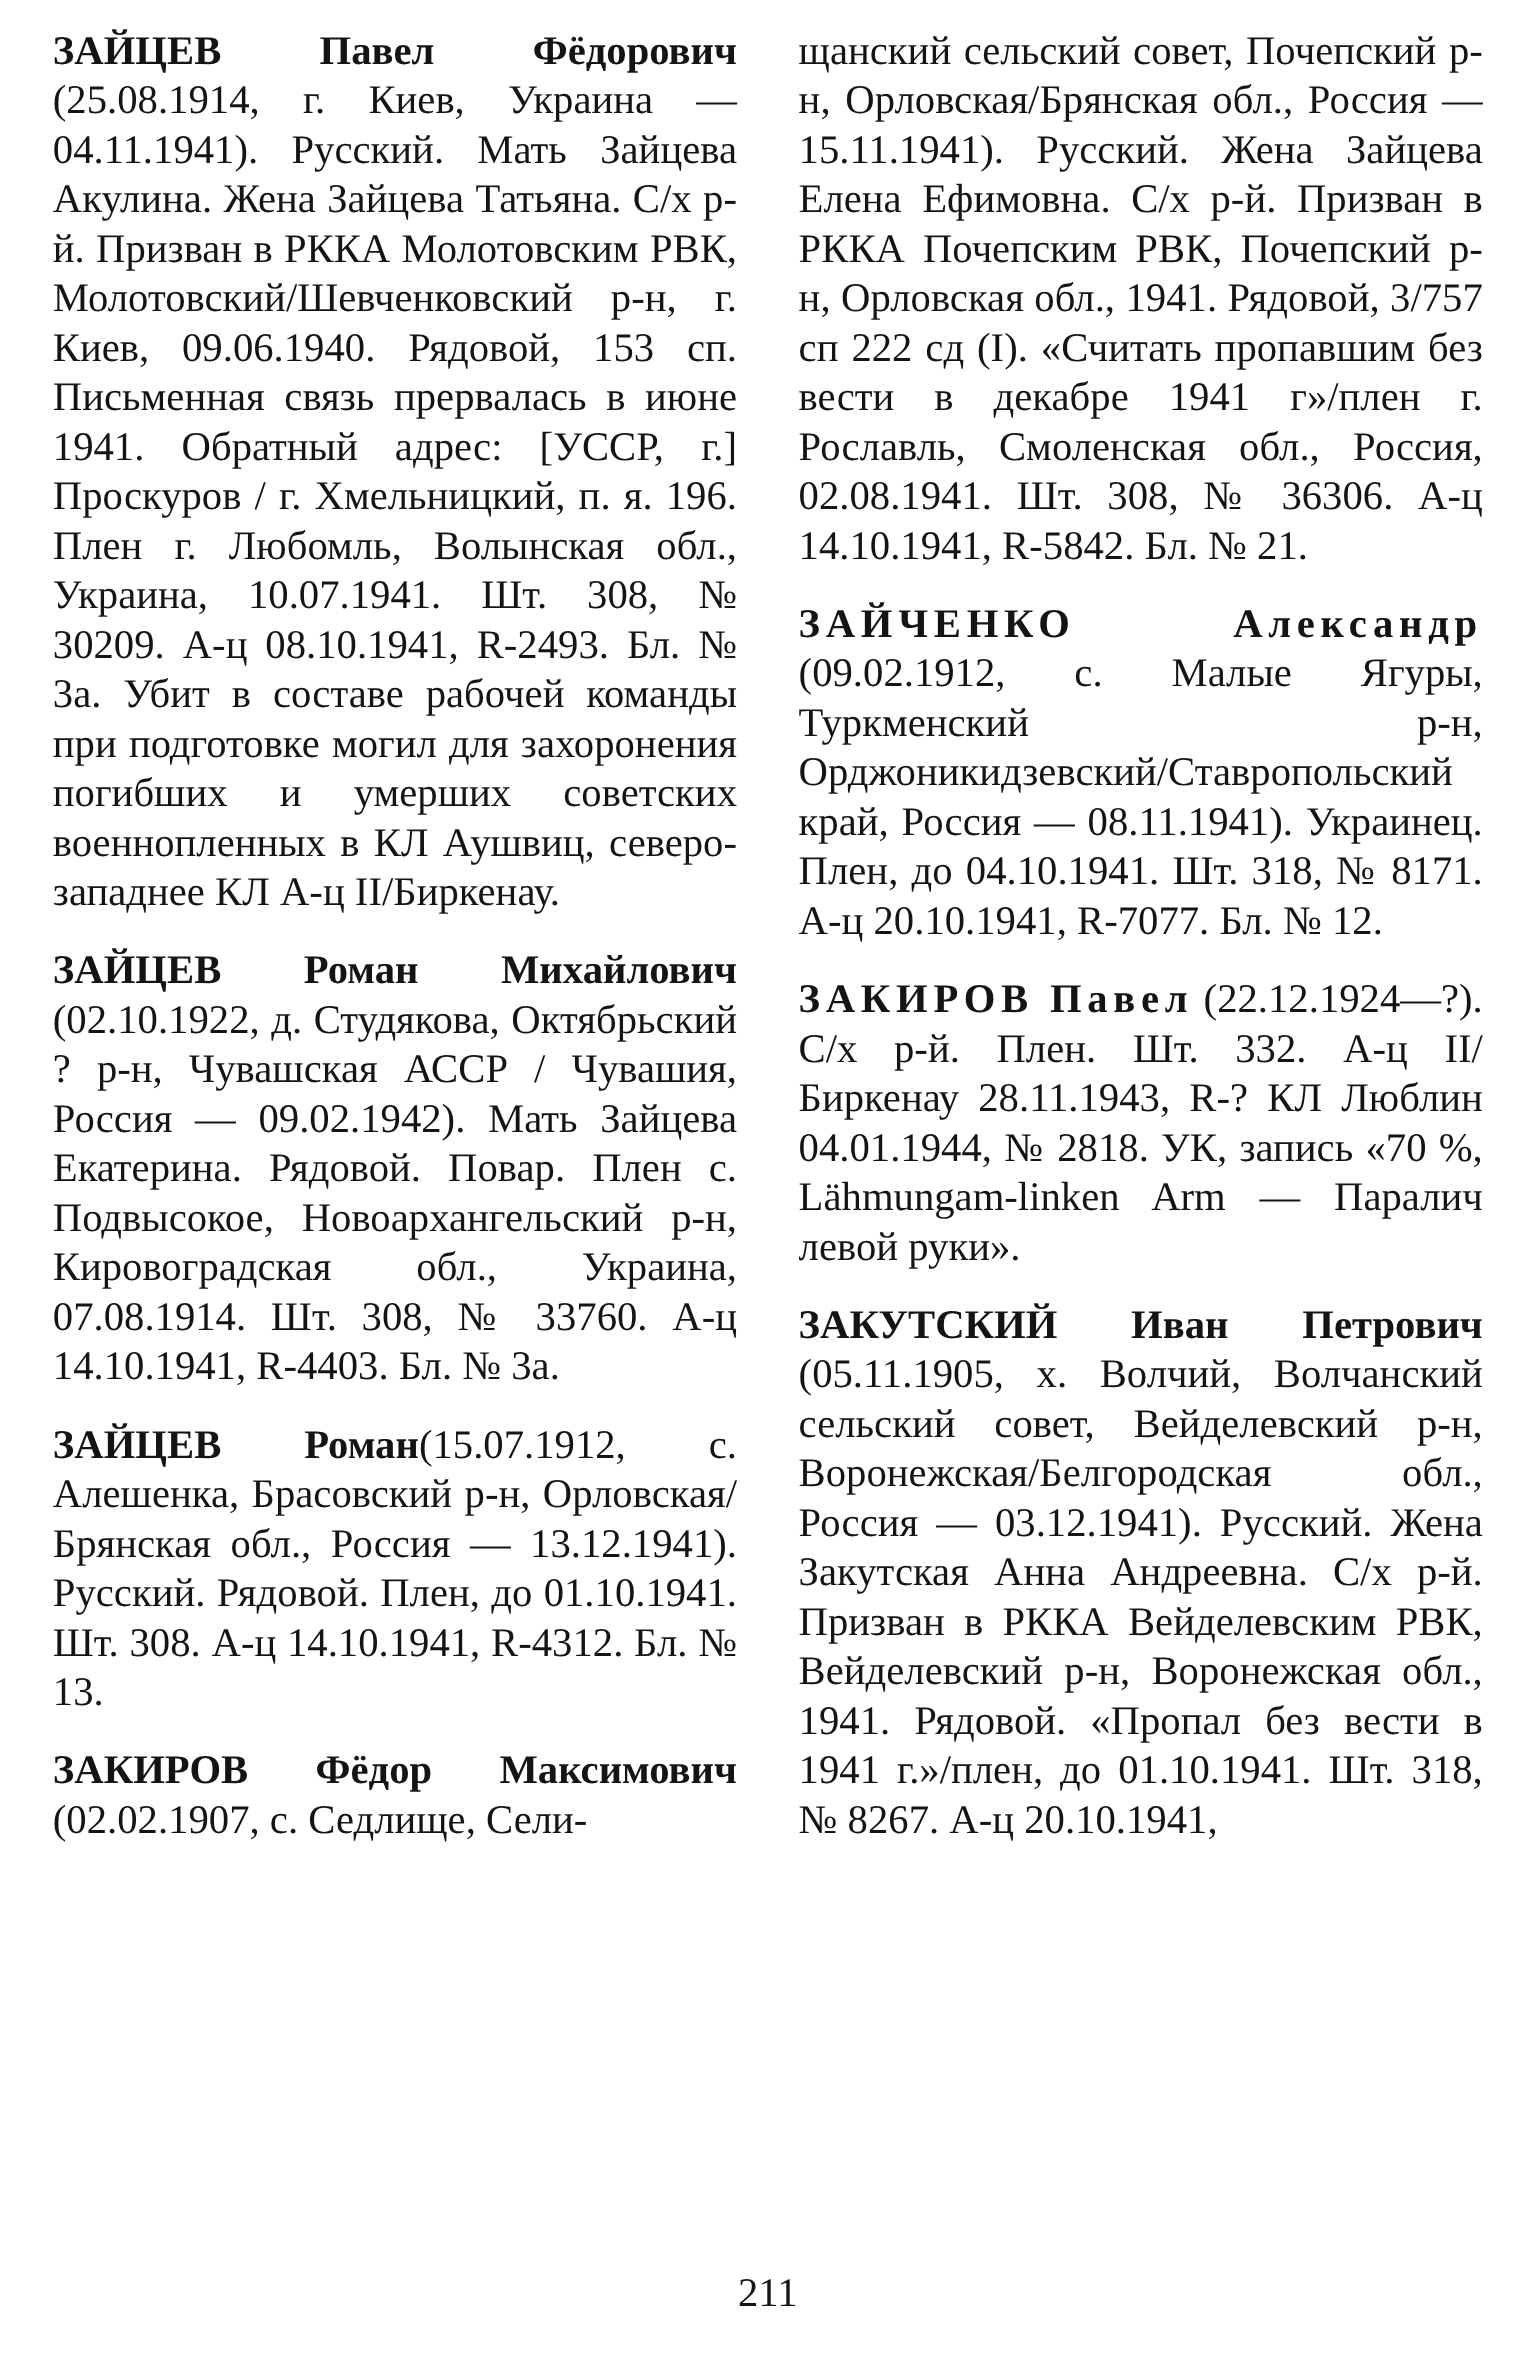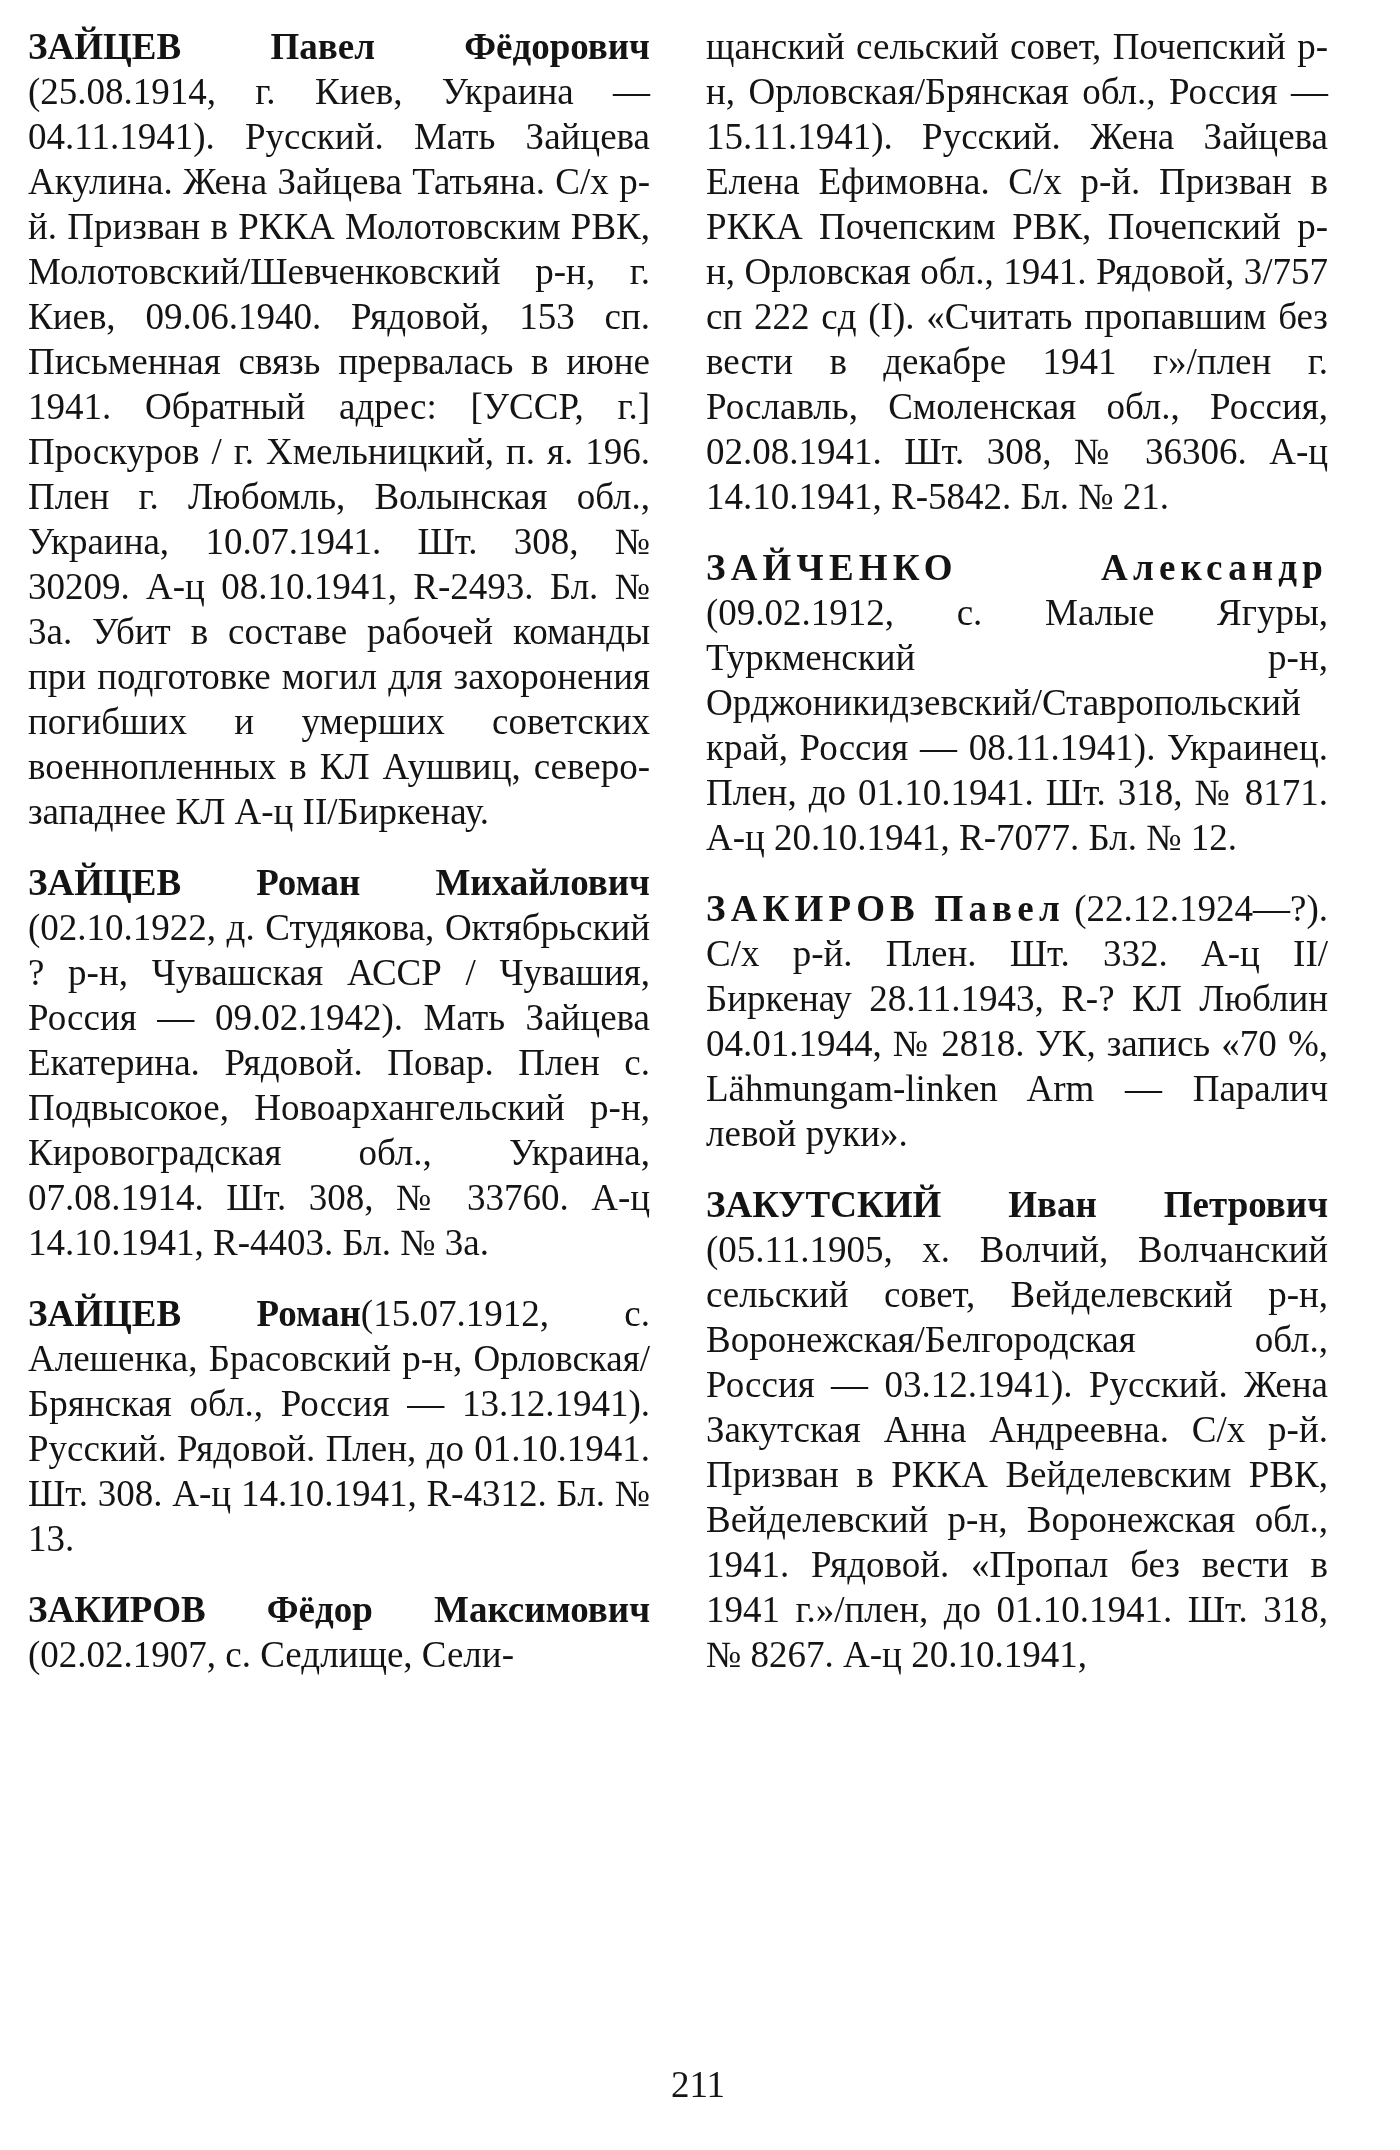--- a/index.html
+++ b/index.html
@@ -13,21 +13,21 @@
     position: relative;
     font-family: "Liberation Serif", "DejaVu Serif", serif;
     font-size: 37px;
     line-height: 45px;
     color: #141414;
     overflow: hidden;
   }
   .columns {
     display: flex;
     gap: 56px;
-    padding: 24px 52px 0 28px;
+    padding: 24px 52px 0 48px;
   }
   .col {
     flex: 0 0 622px;
     width: 622px;
   }
   .entry {
     margin: 0;
     text-align: justify;
   }
   .entry + .entry {
@@ -56,21 +56,21 @@
 
     <div class="col">
       <p class="entry"><span class="entry-name">ЗАЙЦЕВ Павел Фёдорович</span><span class="entry-body"> (25.08.1914, г. Киев, Украина — 04.11.1941). Русский. Мать Зайцева Акулина. Жена Зайцева Татьяна. С/х р-й. Призван в РККА Молотовским РВК, Молотовский/Шевченковский р-н, г. Киев, 09.06.1940. Рядовой, 153 сп. Письменная связь прервалась в июне 1941. Обратный адрес: [УССР, г.] Проскуров / г. Хмельницкий, п. я. 196. Плен г. Любомль, Волынская обл., Украина, 10.07.1941. Шт. 308, № 30209. А-ц 08.10.1941, R-2493. Бл. № 3а. Убит в составе рабочей команды при подготовке могил для захоронения погибших и умерших советских военнопленных в КЛ Аушвиц, северо-западнее КЛ А-ц II/Биркенау.</span></p>
       <p class="entry"><span class="entry-name">ЗАЙЦЕВ Роман Михайлович</span><span class="entry-body"> (02.10.1922, д. Студякова, Октябрьский ? р-н, Чувашская АССР / Чувашия, Россия — 09.02.1942). Мать Зайцева Екатерина. Рядовой. Повар. Плен с. Подвысокое, Новоархангельский р-н, Кировоградская обл., Украина, 07.08.1914. Шт. 308, № 33760. А-ц 14.10.1941, R-4403. Бл. № 3а.</span></p>
       <p class="entry"><span class="entry-name">ЗАЙЦЕВ Роман</span><span class="entry-body">(15.07.1912, с. Алешенка, Брасовский р-н, Орловская/Брянская обл., Россия — 13.12.1941). Русский. Рядовой. Плен, до 01.10.1941. Шт. 308. А-ц 14.10.1941, R-4312. Бл. № 13.</span></p>
       <p class="entry"><span class="entry-name">ЗАКИРОВ Фёдор Максимович</span><span class="entry-body"> (02.02.1907, с. Седлище, Сели-</span></p>
     </div>
 
     <div class="col">
       <p class="entry"><span class="entry-body">щанский сельский совет, Почепский р-н, Орловская/Брянская обл., Россия — 15.11.1941). Русский. Жена Зайцева Елена Ефимовна. С/х р-й. Призван в РККА Почепским РВК, Почепский р-н, Орловская обл., 1941. Рядовой, 3/757 сп 222 сд (I). «Считать пропавшим без вести в декабре 1941 г»/плен г. Рославль, Смоленская обл., Россия, 02.08.1941. Шт. 308, № 36306. А-ц 14.10.1941, R-5842. Бл. № 21.</span></p>
-      <p class="entry"><span class="entry-name spaced">ЗАЙЧЕНКО Александр</span><span class="entry-body"> (09.02.1912, с. Малые Ягуры, Туркменский р-н, Орджоникидзевский/Ставропольский край, Россия — 08.11.1941). Украинец. Плен, до 01.10.1941. Шт. 318, № 8171. А-ц 20.10.1941, R-7077. Бл. № 12.</span></p>
+      <p class="entry"><span class="entry-name spaced">ЗАЙЧЕНКО Александр</span><span class="entry-body"> (09.02.1912, с. Малые Ягуры, Туркменский р-н, Орджоникидзевский/Ставропольский край, Россия — 08.11.1941). Украинец. Плен, до 04.10.1941. Шт. 318, № 8171. А-ц 20.10.1941, R-7077. Бл. № 12.</span></p>
       <p class="entry"><span class="entry-name spaced">ЗАКИРОВ Павел</span><span class="entry-body"> (22.12.1924—?). С/х р-й. Плен. Шт. 332. А-ц II/Биркенау 28.11.1943, R-? КЛ Люблин 04.01.1944, № 2818. УК, запись «70 %, Lähmungam-linken Arm — Паралич левой руки».</span></p>
       <p class="entry"><span class="entry-name">ЗАКУТСКИЙ Иван Петрович</span><span class="entry-body"> (05.11.1905, х. Волчий, Волчанский сельский совет, Вейделевский р-н, Воронежская/Белгородская обл., Россия — 03.12.1941). Русский. Жена Закутская Анна Андреевна. С/х р-й. Призван в РККА Вейделевским РВК, Вейделевский р-н, Воронежская обл., 1941. Рядовой. «Пропал без вести в 1941 г.»/плен, до 01.10.1941. Шт. 318, № 8267. А-ц 20.10.1941,</span></p>
     </div>
 
   </div>
 
   <div class="page-number">211</div>
 </div>
 
 </body></html>

